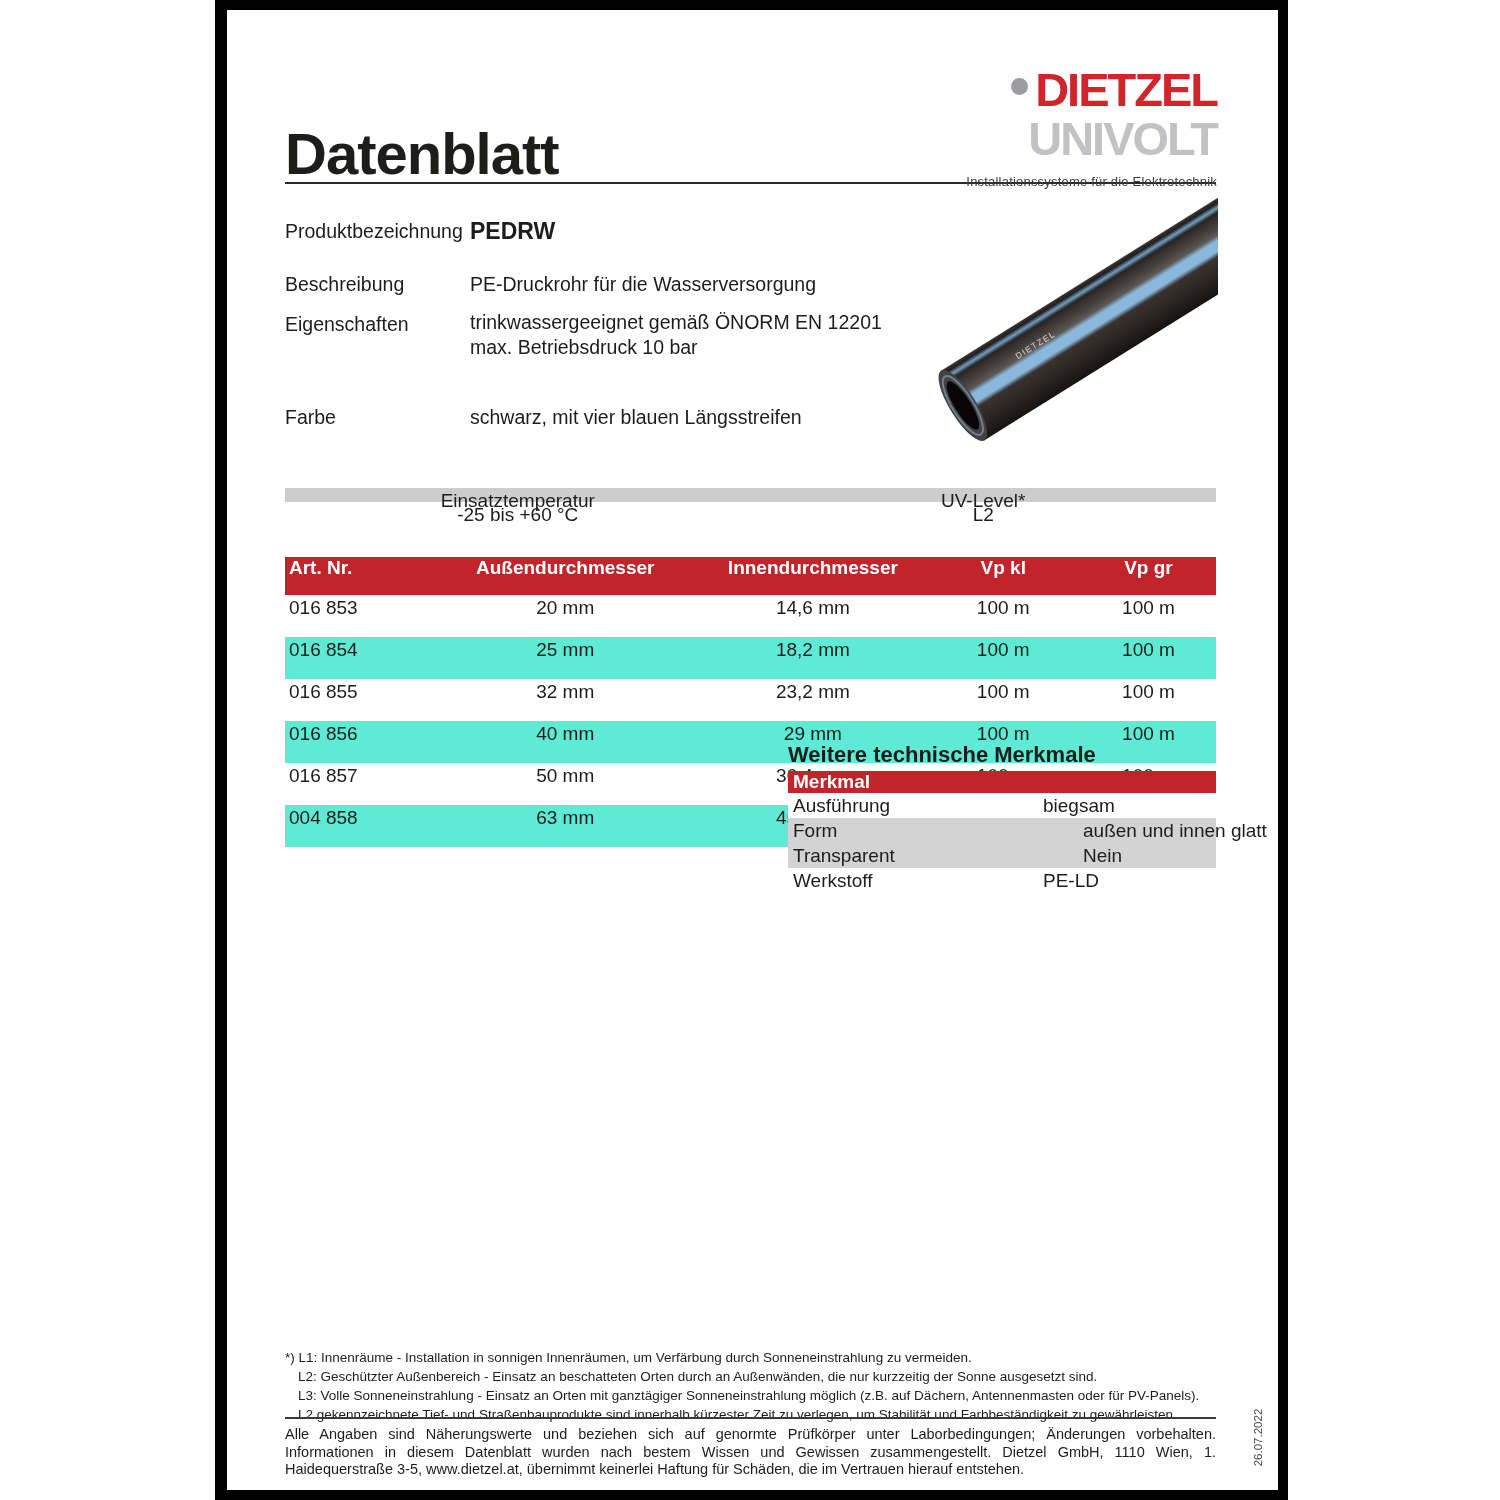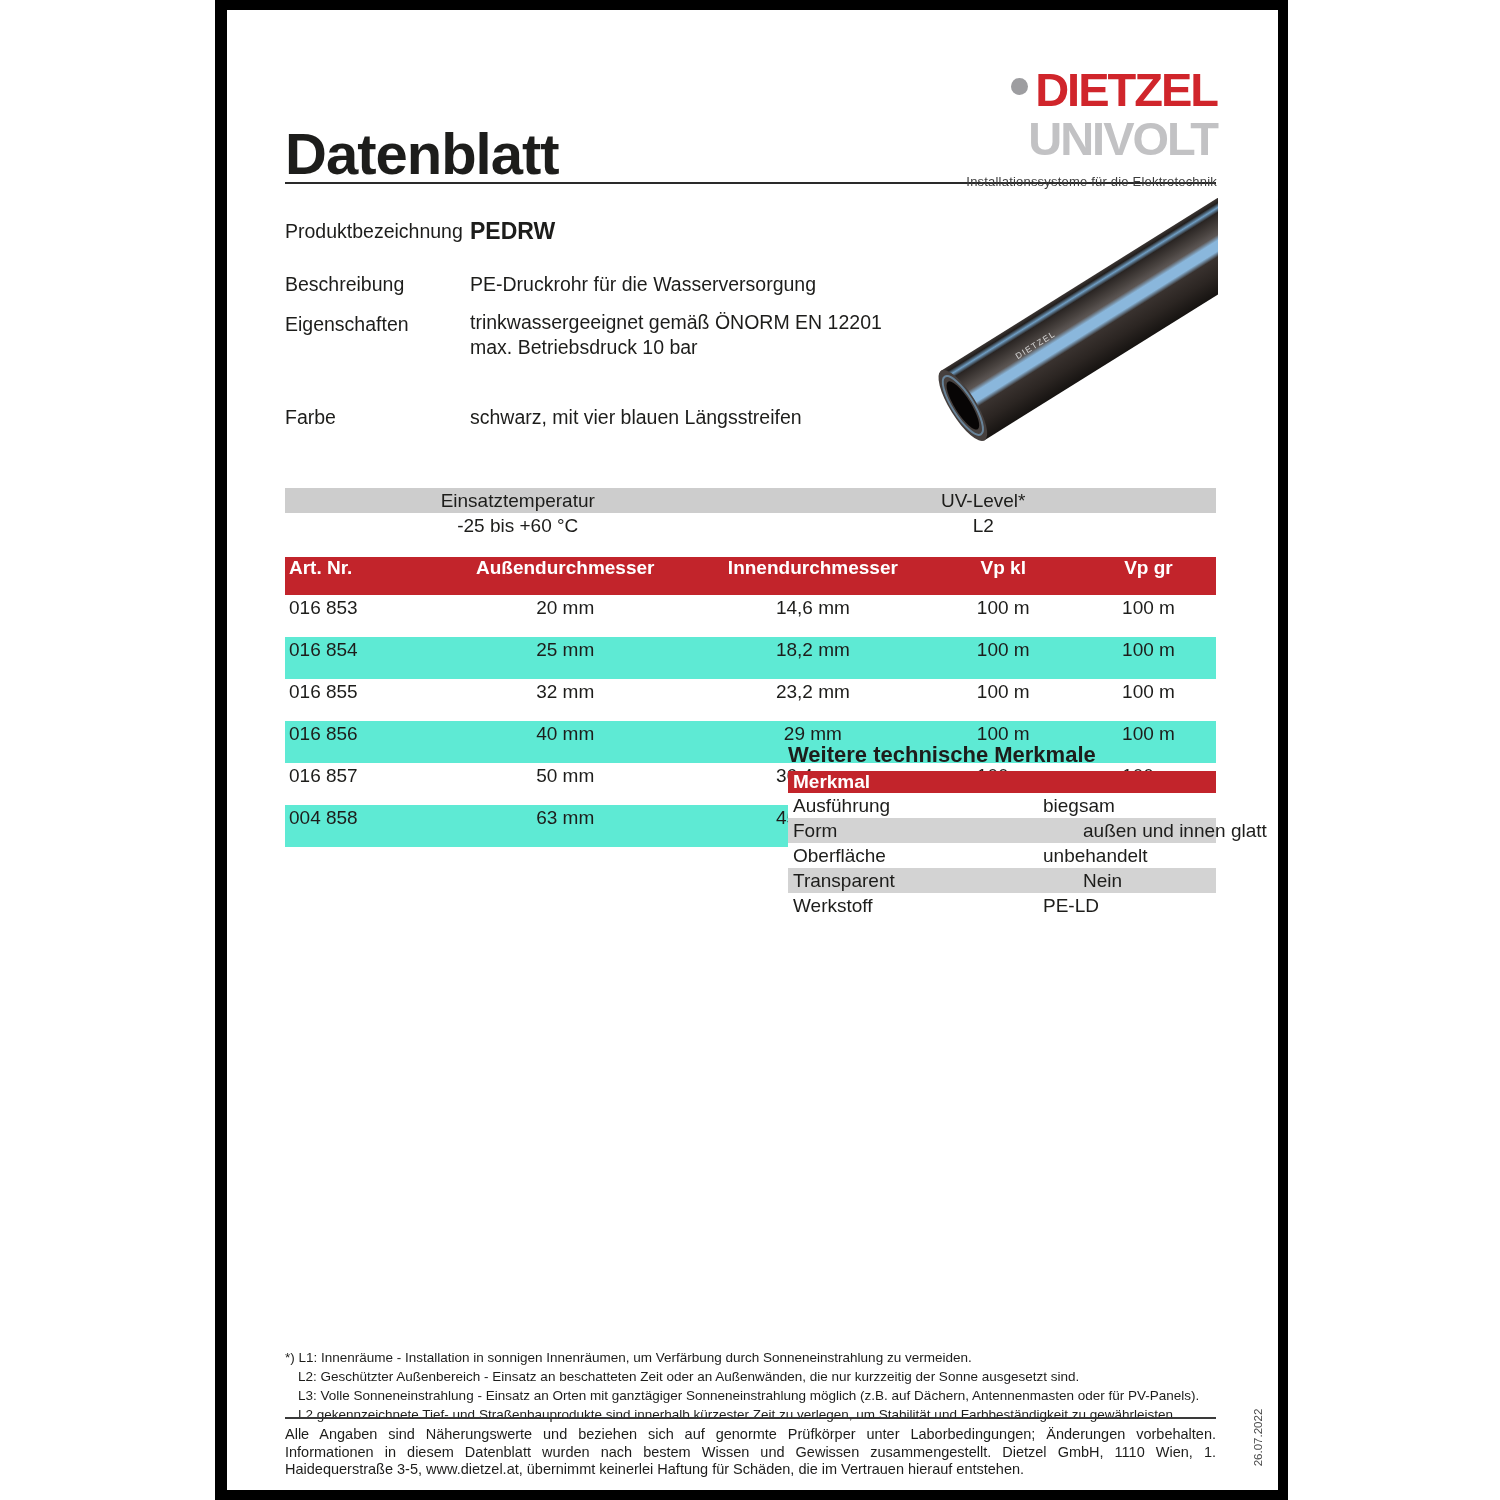--- a/index.html
+++ b/index.html
@@ -22,21 +22,21 @@
   
   .prod-label { left:58px; font-size:19.5px; }
   .prod-value { left:243px; font-size:19.5px; }
   .prod-name  { font-size:23px; font-weight:bold; }
   .eigen-line { line-height:25px; }
 
   .photo { left:703px; top:188px; width:288px; height:262px; }
 
   
   .cond { left:58px; top:478px; width:931px; font-size:19px; }
-  .cond-head { display:flex; height:25px; line-height:25px; background:#cdcdcd; }
+  .cond-head { display:flex; height:14px; line-height:25px; background:#cdcdcd; }
   .cond-vals { display:flex; height:26px; line-height:26px; }
   .cond .cell { flex:0 0 50%; text-align:center; }
 
   
   .mtable { left:58px; top:547px; width:931px; }
   .thead { display:flex; height:38px; line-height:22px; background:#c2242b;
     color:#fff; font-weight:bold; font-size:19px; }
   .trow { display:flex; height:42px; line-height:25px; font-size:19px; background:#fff; }
   .trow.alt { background:#5eead4; }
   .c { text-align:center; }
@@ -189,38 +189,34 @@
     <div class="merk-head">Merkmal</div>
     <div>
         <div class="mrow">
           <div class="mlabel">Ausführung</div>
           <div class="mvalue">biegsam</div>
         </div>
         <div class="mrow alt">
           <div class="mlabel">Form</div>
           <div class="mvalue">außen und innen glatt</div>
         </div>
-        <div class="mrow">
-          <div class="mlabel">Oberfläche</div>
-          <div class="mvalue">unbehandelt</div>
-        </div>
         <div class="mrow alt">
           <div class="mlabel">Transparent</div>
           <div class="mvalue">Nein</div>
         </div>
         <div class="mrow">
           <div class="mlabel">Werkstoff</div>
           <div class="mvalue">PE-LD</div>
         </div>
       </div>
   </div>
 
   <div class="abs footnotes">
       <div class="fn">*) L1: Innenräume - Installation in sonnigen Innenräumen, um Verfärbung durch Sonneneinstrahlung zu vermeiden.</div>
-      <div class="fn indent">L2: Geschützter Außenbereich - Einsatz an beschatteten Zeit oder an Außenwänden, die nur kurzzeitig der Sonne ausgesetzt sind.</div>
+      <div class="fn indent">L2: Geschützter Außenbereich - Einsatz an beschatteten Orten durch an Außenwänden, die nur kurzzeitig der Sonne ausgesetzt sind.</div>
       <div class="fn indent">L3: Volle Sonneneinstrahlung - Einsatz an Orten mit ganztägiger Sonneneinstrahlung möglich (z.B. auf Dächern, Antennenmasten oder für PV-Panels).</div>
       <div class="fn indent">L2 gekennzeichnete Tief- und Straßenbauprodukte sind innerhalb kürzester Zeit zu verlegen, um Stabilität und Farbbeständigkeit zu gewährleisten.</div>
     </div>
   <div class="abs rule2"></div>
   <div class="abs disclaimer">Alle Angaben sind Näherungswerte und beziehen sich auf genormte Prüfkörper unter Laborbedingungen; Änderungen vorbehalten. Informationen in diesem Datenblatt wurden nach bestem Wissen und Gewissen zusammengestellt. Dietzel GmbH, 1110 Wien, 1. Haidequerstraße 3-5, www.dietzel.at, übernimmt keinerlei Haftung für Schäden, die im Vertrauen hierauf entstehen.</div>
   <div class="abs date-vert">26.07.2022</div>
 
 </div>
 
 </body></html>

